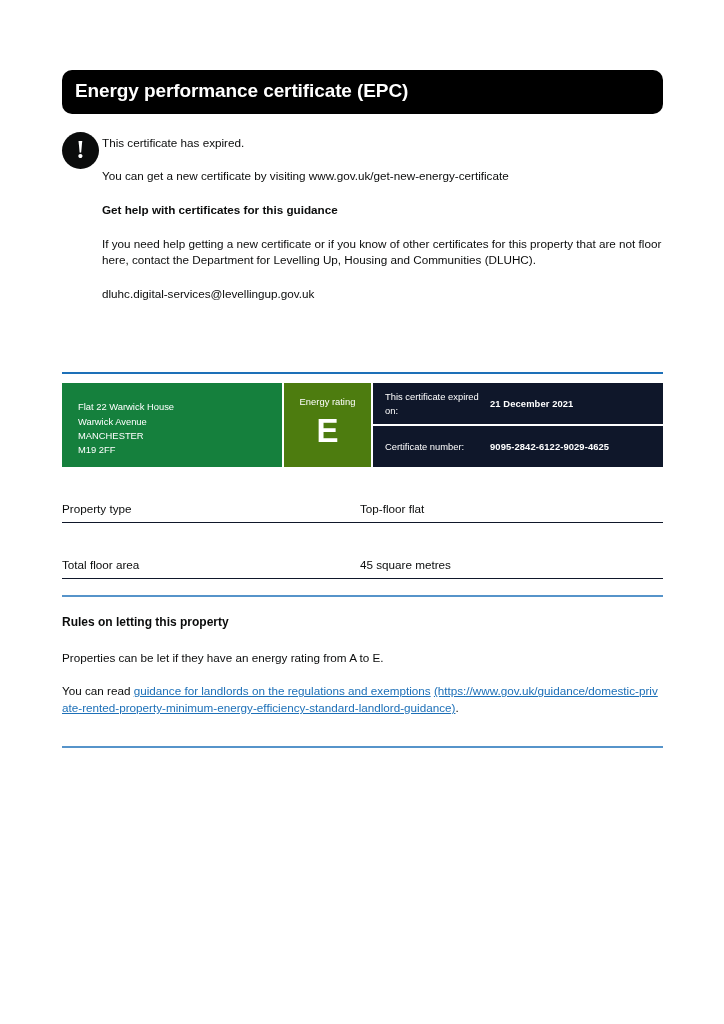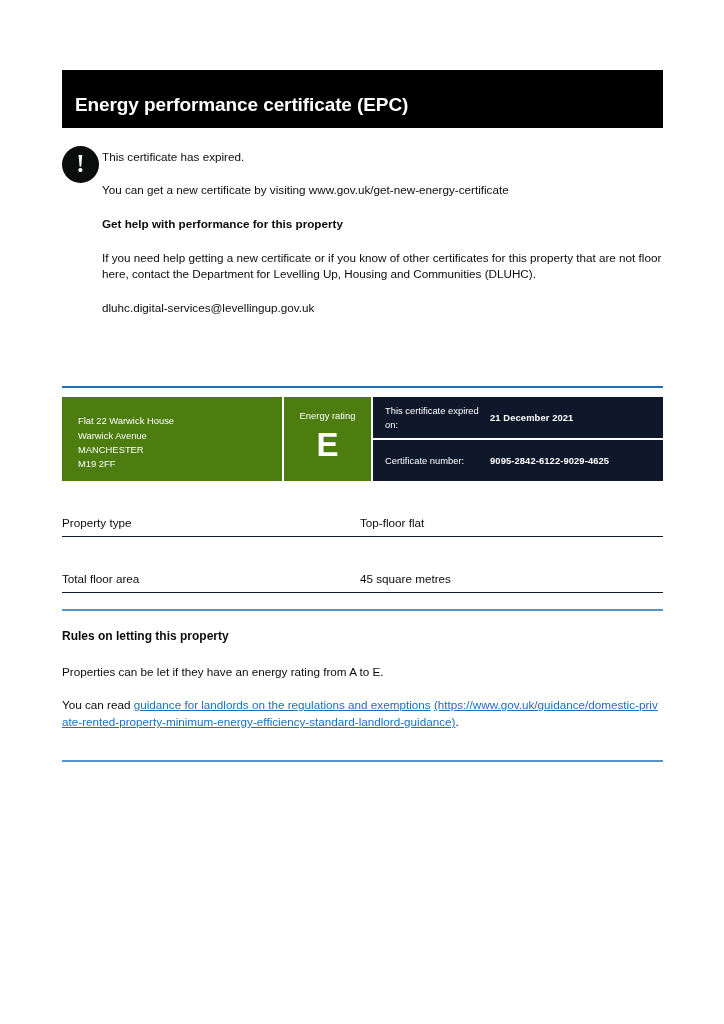--- a/index.html
+++ b/index.html
@@ -22,21 +22,22 @@
     position: absolute;
     left: 62px;
     top: 0;
     width: 601px;
   }
 
   
   .title-banner {
     background: #000000;
     margin-top: 70px;
-    padding: 24px 13px 11px 13px;
+    padding: 10px 13px 11px 13px;
+    border-radius: 10px;
   }
   .title-banner h1 {
     margin: 0;
     color: #ffffff;
     font-size: 19px;
     font-weight: bold;
     letter-spacing: -0.1px;
     line-height: 1.2;
   }
 
@@ -93,21 +94,21 @@
     margin-bottom: 9px;
   }
 
   .summary {
     display: flex;
     align-items: stretch;
     gap: 2px;
     height: 84px;
   }
   .sum-address {
-    background: #4d7c0f;
+    background: #15803d;
     width: 220px;
     flex: 0 0 220px;
     color: #ffffff;
     padding: 17px 0 0 16px;
     font-size: 9.4px;
     line-height: 1.52;
   }
   .sum-address div { white-space: nowrap; }
 
   .sum-rating {
@@ -217,21 +218,21 @@
     <h1>Energy performance certificate (EPC)</h1>
   </div>
 
   <div class="notice">
     <div class="notice-icon">
       <span class="bang">!</span>
     </div>
     <div class="notice-body">
       <p>This certificate has expired.</p>
       <p>You can get a new certificate by visiting www.gov.uk/get-new-energy-certificate</p>
-      <p class="strong">Get help with performance for this property</p>
+      <p class="strong">Get help with certificates for this guidance</p>
       <p>If you need help getting a new certificate or if you know of other certificates for this property that are not floor here, contact the Department for Levelling Up, Housing and Communities (DLUHC).</p>
       <p class="tight">dluhc.digital-services@levellingup.gov.uk</p>
     </div>
   </div>
 
   <div class="summary-wrap">
     <div class="rule-top"></div>
 
     <div class="summary">
 

